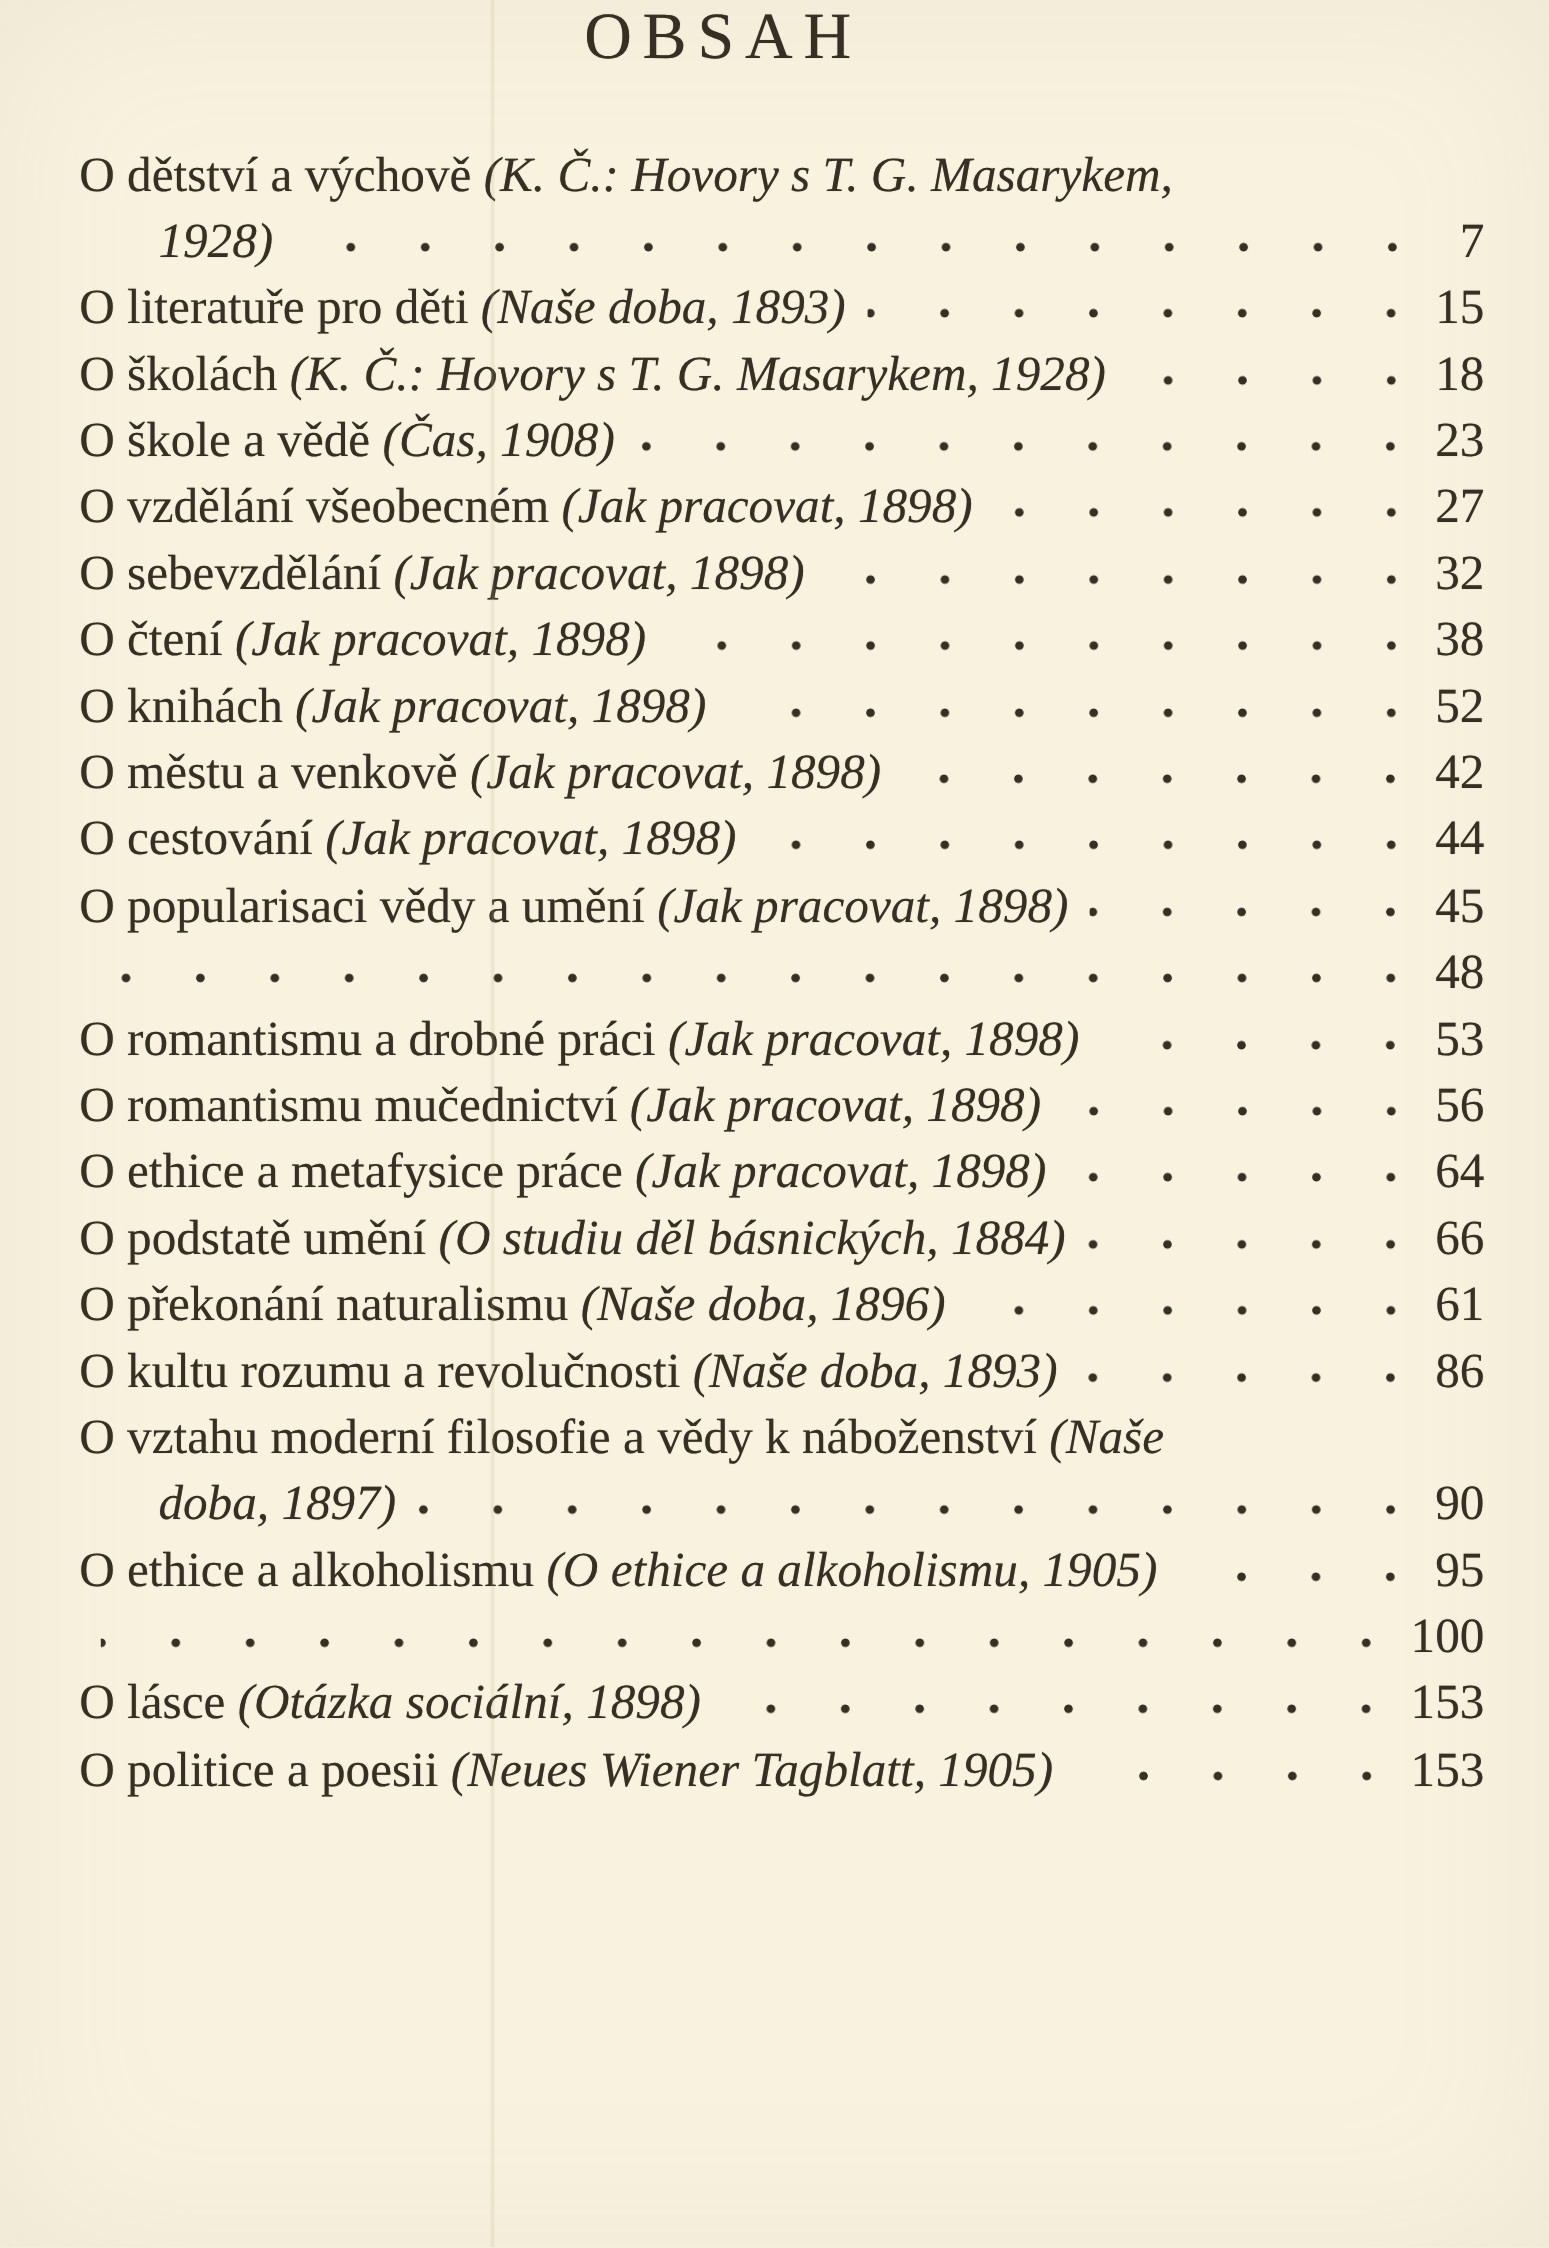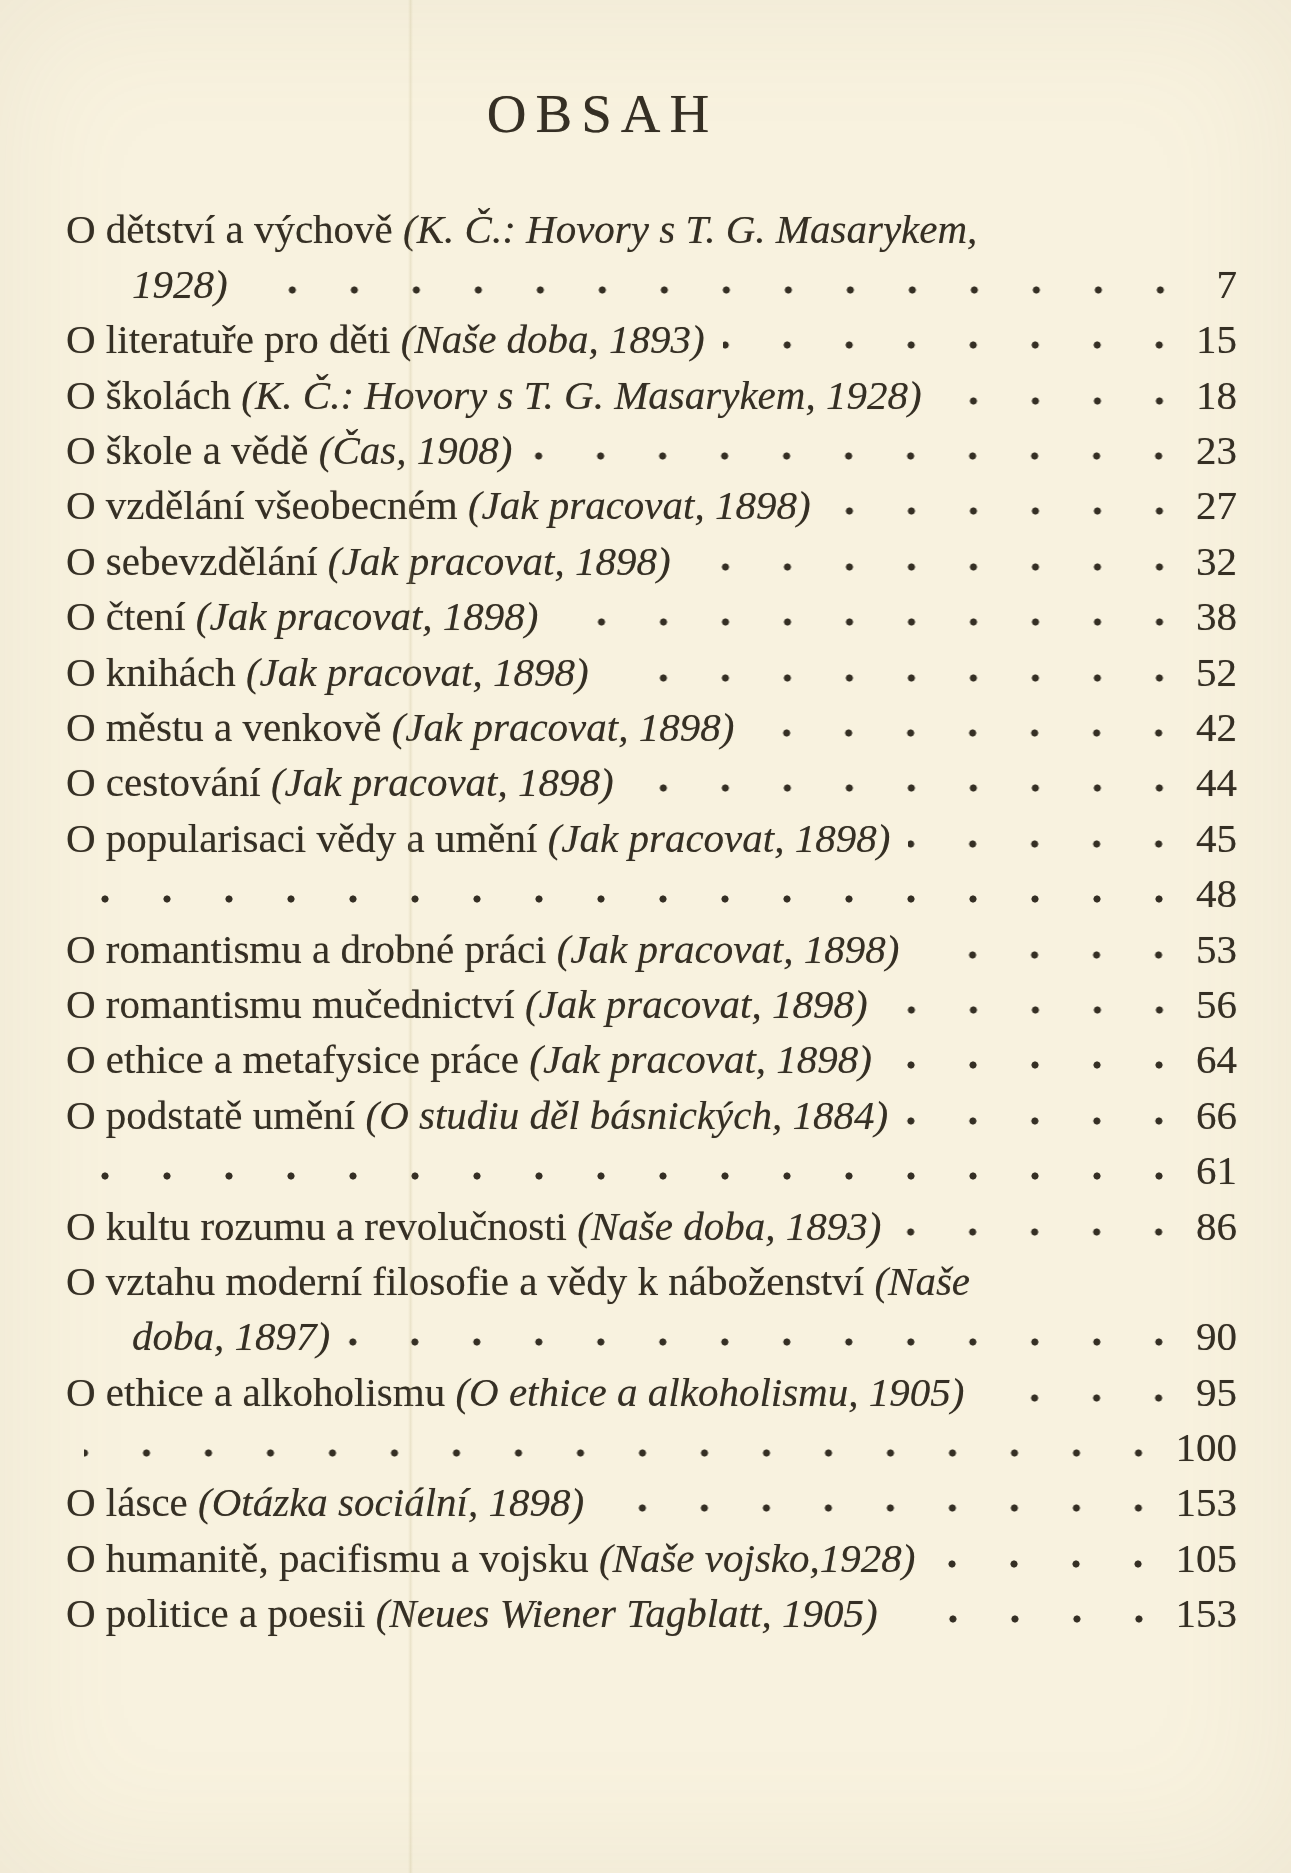--- a/index.html
+++ b/index.html
@@ -28,21 +28,20 @@
     bottom: 0;
     width: 5px;
     background: linear-gradient(to right,
       rgba(190, 178, 130, 0) 0%,
       rgba(190, 178, 130, 0.22) 50%,
       rgba(190, 178, 130, 0) 100%);
     pointer-events: none;
   }
   .title {
     margin: 0 86px 0 0;           
-    padding-top: 84px;
     text-align: center;
     font-size: 55px;
     font-weight: normal;
     letter-spacing: 9px;
     line-height: 1.1;
     text-shadow: 0 0 0.7px rgba(53, 47, 36, 0.55);
   }
   .toc {
     margin: 60px 54px 0 66px;     
   }
@@ -92,23 +91,22 @@
       <div class="toc-row"><span class="entry-label"><span class="roman">O čtení </span><span class="italic">(Jak pracovat, 1898)</span></span><span class="leader"></span><span class="page-num">38</span></div>
       <div class="toc-row"><span class="entry-label"><span class="roman">O knihách </span><span class="italic">(Jak pracovat, 1898)</span></span><span class="leader"></span><span class="page-num">52</span></div>
       <div class="toc-row"><span class="entry-label"><span class="roman">O městu a venkově </span><span class="italic">(Jak pracovat, 1898)</span></span><span class="leader"></span><span class="page-num">42</span></div>
       <div class="toc-row"><span class="entry-label"><span class="roman">O cestování </span><span class="italic">(Jak pracovat, 1898)</span></span><span class="leader"></span><span class="page-num">44</span></div>
       <div class="toc-row"><span class="entry-label"><span class="roman">O popularisaci vědy a umění </span><span class="italic">(Jak pracovat, 1898)</span></span><span class="leader"></span><span class="page-num">45</span></div>
       <div class="toc-row"><span class="leader"></span><span class="page-num">48</span></div>
       <div class="toc-row"><span class="entry-label"><span class="roman">O romantismu a drobné práci </span><span class="italic">(Jak pracovat, 1898)</span></span><span class="leader"></span><span class="page-num">53</span></div>
       <div class="toc-row"><span class="entry-label"><span class="roman">O romantismu mučednictví </span><span class="italic">(Jak pracovat, 1898)</span></span><span class="leader"></span><span class="page-num">56</span></div>
       <div class="toc-row"><span class="entry-label"><span class="roman">O ethice a metafysice práce </span><span class="italic">(Jak pracovat, 1898)</span></span><span class="leader"></span><span class="page-num">64</span></div>
       <div class="toc-row"><span class="entry-label"><span class="roman">O podstatě umění </span><span class="italic">(O studiu děl básnických, 1884)</span></span><span class="leader"></span><span class="page-num">66</span></div>
-      <div class="toc-row"><span class="leader"></span><span class="page-num">61</span></div>
+      <div class="toc-row"><span class="entry-label"><span class="roman">O překonání naturalismu </span><span class="italic">(Naše doba, 1896)</span></span><span class="leader"></span><span class="page-num">61</span></div>
       <div class="toc-row"><span class="entry-label"><span class="roman">O kultu rozumu a revolučnosti </span><span class="italic">(Naše doba, 1893)</span></span><span class="leader"></span><span class="page-num">86</span></div>
       <div class="toc-row"><span class="entry-label"><span class="roman">O vztahu moderní filosofie a vědy k náboženství </span><span class="italic">(Naše</span></span></div>
       <div class="toc-row continuation"><span class="entry-label"><span class="italic">doba, 1897)</span></span><span class="leader"></span><span class="page-num">90</span></div>
       <div class="toc-row"><span class="entry-label"><span class="roman">O ethice a alkoholismu </span><span class="italic">(O ethice a alkoholismu, 1905)</span></span><span class="leader"></span><span class="page-num">95</span></div>
       <div class="toc-row"><span class="leader"></span><span class="page-num">100</span></div>
       <div class="toc-row"><span class="entry-label"><span class="roman">O lásce </span><span class="italic">(Otázka sociální, 1898)</span></span><span class="leader"></span><span class="page-num">153</span></div>
-      <div class="toc-row"><span class="entry-label"><span class="roman">O humanitě, pacifismu a vojsku </span><span class="italic">(Naše vojsko,1928)</span></span><span class="leader"></span><span class="page-num">105</span></div>
       <div class="toc-row"><span class="entry-label"><span class="roman">O politice a poesii </span><span class="italic">(Neues Wiener Tagblatt, 1905)</span></span><span class="leader"></span><span class="page-num">153</span></div>
     </div>
 </div>
 
 </body></html>

